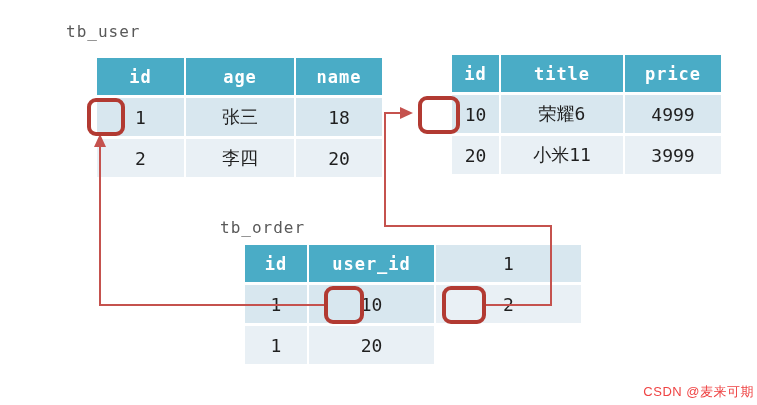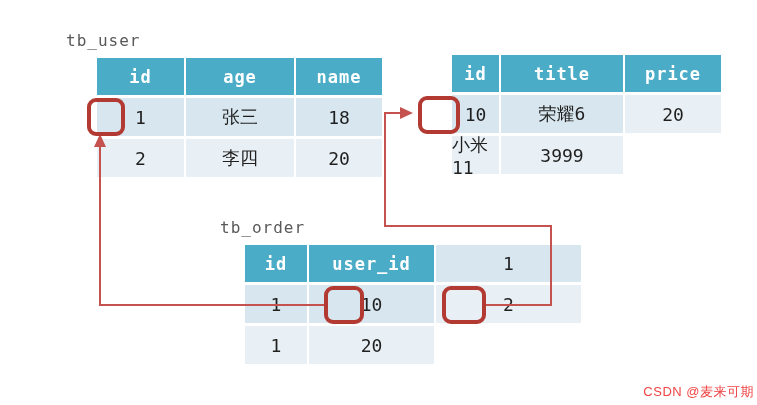--- a/index.html
+++ b/index.html
@@ -31,39 +31,40 @@
   #watermark{
     position:absolute;right:3px;bottom:4px;font-size:13px;color:#ef4444;
     font-family:"Liberation Sans","DejaVu Sans",sans-serif;letter-spacing:0.5px;
   }
 </style>
 </head>
 <body>
 
 <div id="canvas">
 
-  <div class="tbl-title" style="left:66px;top:22px;margin-top:9px;">tb_user</div>
+  <div class="tbl-title" style="left:66px;top:22px;">tb_user</div>
   <div class="tbl" style="left:60px;top:58px;grid-template-columns:87px 108px 86px;grid-template-rows:37px 38px 38px;">
     <div class="hcell">id</div>
     <div class="hcell">age</div>
     <div class="hcell">name</div>
     <div class="cell r1">1</div>
     <div class="cell r1">张三</div>
     <div class="cell r1">18</div>
     <div class="cell r2">2</div>
     <div class="cell r2">李四</div>
     <div class="cell r2">20</div>
   </div>
 
   <div class="tbl" style="left:415px;top:55px;grid-template-columns:47px 122px 96px;grid-template-rows:37px 38px 38px;">
     <div class="hcell">id</div>
     <div class="hcell">title</div>
     <div class="hcell">price</div>
     <div class="cell r1">10</div>
     <div class="cell r1">荣耀6</div>
+    <div class="cell r1">4999</div>
     <div class="cell r2">20</div>
     <div class="cell r2">小米11</div>
     <div class="cell r2">3999</div>
   </div>
 
   <div class="tbl-title" style="left:220px;top:218px;">tb_order</div>
   <div class="tbl" style="left:208px;top:245px;grid-template-columns:62px 125px 145px;grid-template-rows:37px 38px 38px;">
     <div class="hcell">id</div>
     <div class="hcell">user_id</div>
     <div class="cell r1">1</div>

